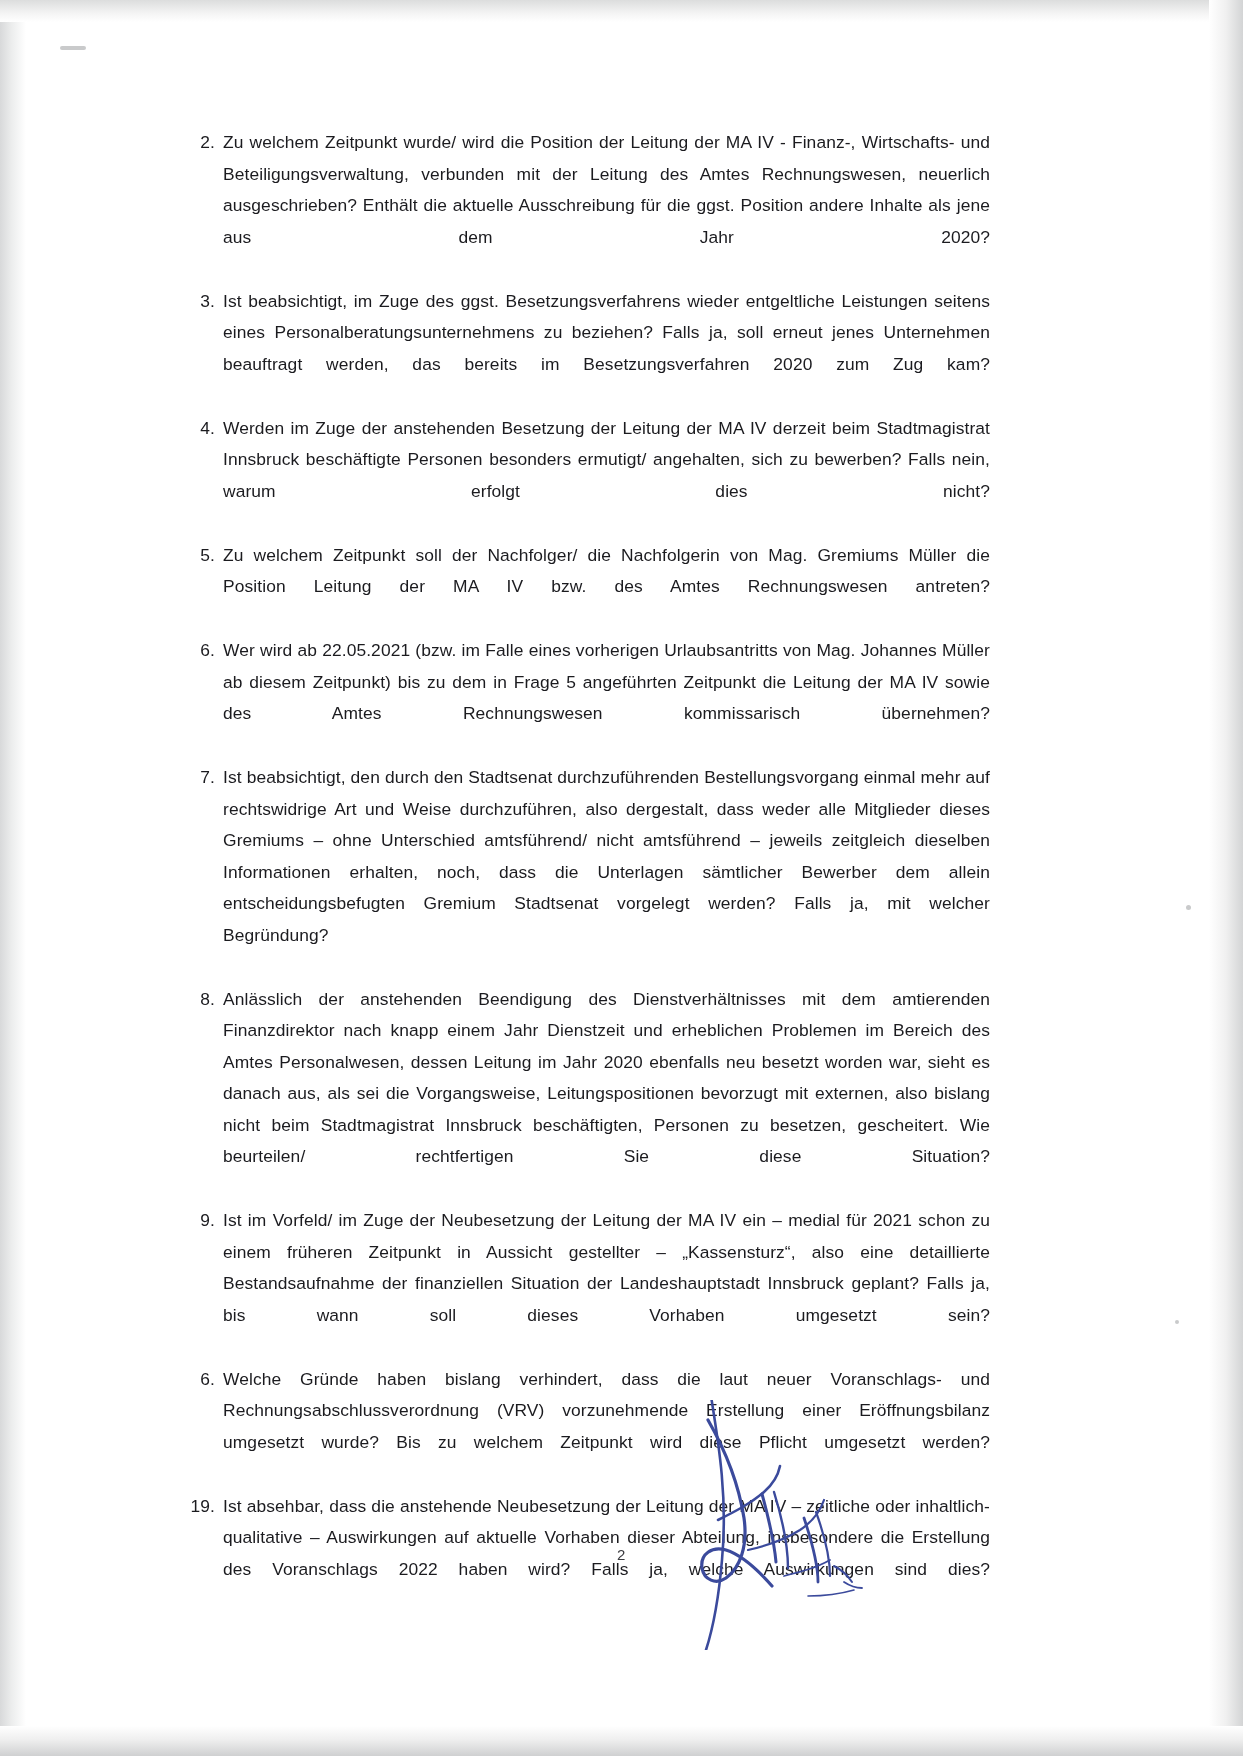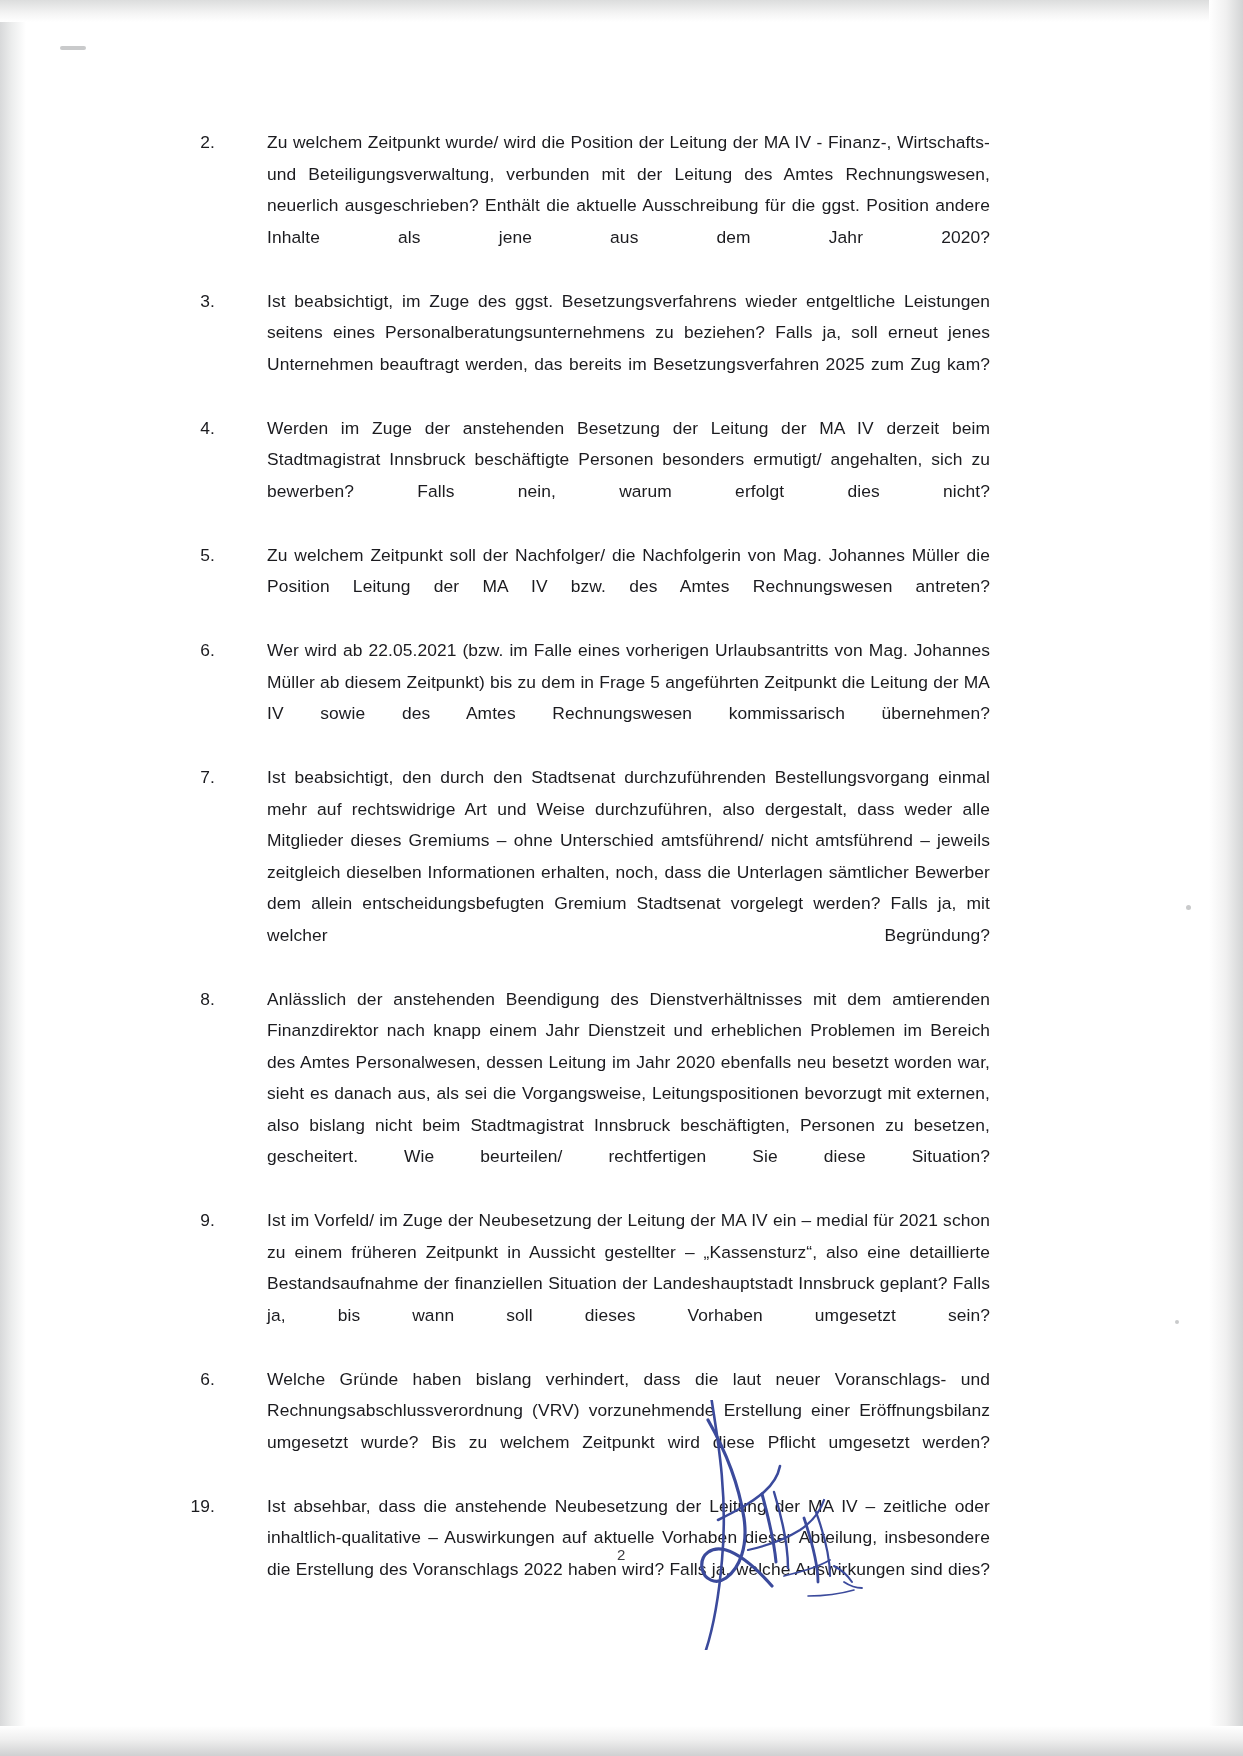--- a/index.html
+++ b/index.html
@@ -83,21 +83,20 @@
     position: absolute;
     left: 0;
     top: 0;
     width: 40px;
     text-align: right;
     color: #1b1b1f;
     font-size: 17.4px;
   }
   ol.q-list > li .qtext {
     display: block;
-    margin-left: 44px;
   }
   
   ol.q-list > li .qtext::after {
     content: "";
     display: inline-block;
     width: 100%;
   }
 
   .footer {
     position: absolute;
@@ -138,31 +137,31 @@
   <div class="content">
     <ol class="q-list">
 
       <li>
         <span class="num">2.</span>
         <span class="qtext">Zu welchem Zeitpunkt wurde/ wird die Position der Leitung der MA IV - Finanz-, Wirtschafts- und Beteiligungsverwaltung, verbunden mit der Leitung des Amtes Rechnungswesen, neuerlich ausgeschrieben? Enthält die aktuelle Ausschreibung für die ggst. Position andere Inhalte als jene aus dem Jahr 2020?</span>
       </li>
 
       <li>
         <span class="num">3.</span>
-        <span class="qtext">Ist beabsichtigt, im Zuge des ggst. Besetzungsverfahrens wieder entgeltliche Leistungen seitens eines Personalberatungsunternehmens zu beziehen? Falls ja, soll erneut jenes Unternehmen beauftragt werden, das bereits im Besetzungsverfahren 2025 zum Zug kam?</span>
+        <span class="qtext">Ist beabsichtigt, im Zuge des ggst. Besetzungsverfahrens wieder entgeltliche Leistungen seitens eines Personalberatungsunternehmens zu beziehen? Falls ja, soll erneut jenes Unternehmen beauftragt werden, das bereits im Besetzungsverfahren 2020 zum Zug kam?</span>
       </li>
 
       <li>
         <span class="num">4.</span>
         <span class="qtext">Werden im Zuge der anstehenden Besetzung der Leitung der MA IV derzeit beim Stadtmagistrat Innsbruck beschäftigte Personen besonders ermutigt/ angehalten, sich zu bewerben? Falls nein, warum erfolgt dies nicht?</span>
       </li>
 
       <li>
         <span class="num">5.</span>
-        <span class="qtext">Zu welchem Zeitpunkt soll der Nachfolger/ die Nachfolgerin von Mag. Johannes Müller die Position Leitung der MA IV bzw. des Amtes Rechnungswesen antreten?</span>
+        <span class="qtext">Zu welchem Zeitpunkt soll der Nachfolger/ die Nachfolgerin von Mag. Gremiums Müller die Position Leitung der MA IV bzw. des Amtes Rechnungswesen antreten?</span>
       </li>
 
       <li>
         <span class="num">6.</span>
         <span class="qtext">Wer wird ab 22.05.2021 (bzw. im Falle eines vorherigen Urlaubsantritts von Mag. Johannes Müller ab diesem Zeitpunkt) bis zu dem in Frage 5 angeführten Zeitpunkt die Leitung der MA IV sowie des Amtes Rechnungswesen kommissarisch übernehmen?</span>
       </li>
 
       <li>
         <span class="num">7.</span>
         <span class="qtext">Ist beabsichtigt, den durch den Stadtsenat durchzuführenden Bestellungsvorgang einmal mehr auf rechtswidrige Art und Weise durchzuführen, also dergestalt, dass weder alle Mitglieder dieses Gremiums – ohne Unterschied amtsführend/ nicht amtsführend – jeweils zeitgleich dieselben Informationen erhalten, noch, dass die Unterlagen sämtlicher Bewerber dem allein entscheidungsbefugten Gremium Stadtsenat vorgelegt werden? Falls ja, mit welcher Begründung?</span>

